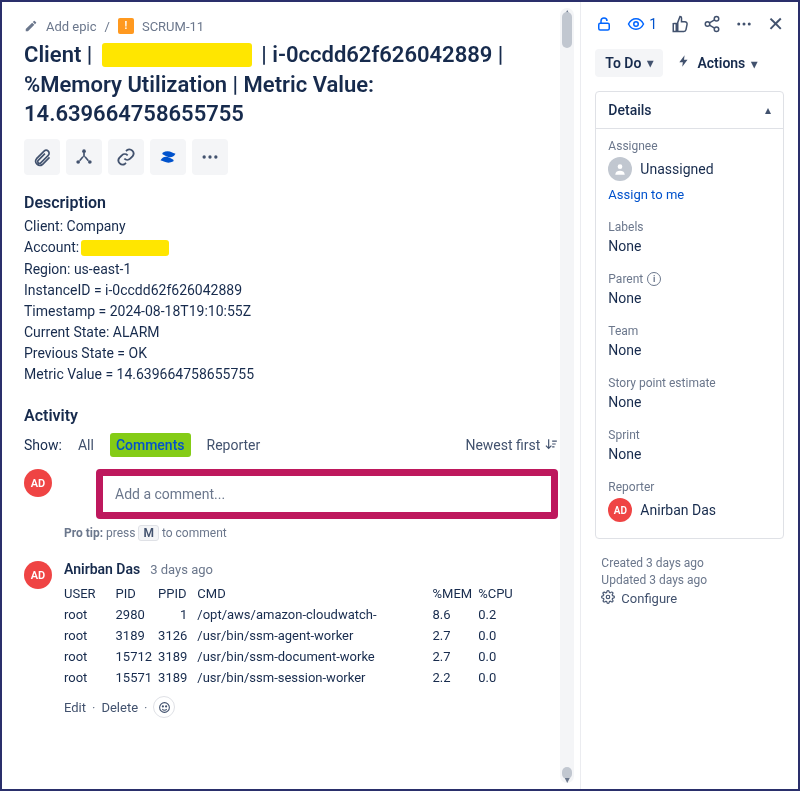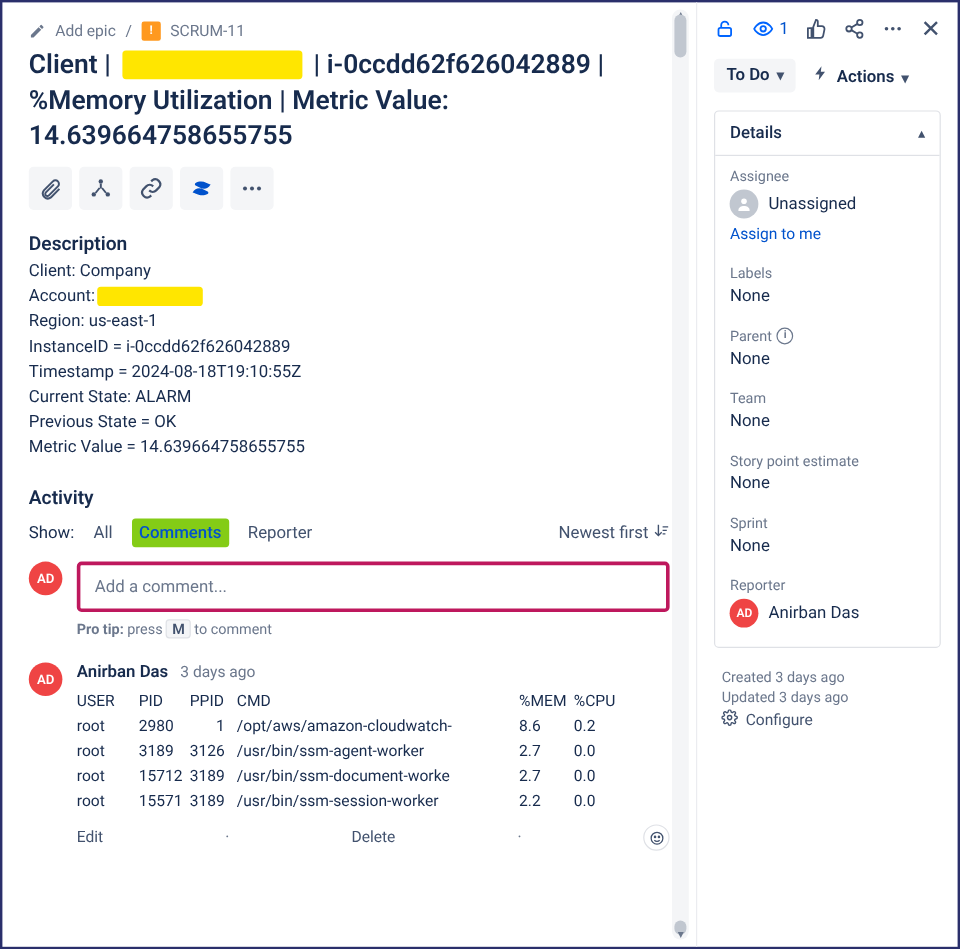--- a/index.html
+++ b/index.html
@@ -91,32 +91,32 @@
   .tabs-left { display:flex; align-items:center; gap:10px; }
   .tabs-left .lbl { color:#172b4d; }
   .tab { padding:4px 6px; border-radius:3px; color:#42526e; }
   .tab.active { background:#84cc16; color:#0052cc; font-weight:500; }
   .newest { color:#42526e; display:flex; align-items:center; gap:4px; font-size:14px; }
   .comment-row { display:flex; gap:12px; align-items:flex-start; margin-bottom:6px; }
   .avatar { width:28px; height:28px; border-radius:50%; background:#ef4444; color:#fff; font-size:11px; font-weight:600; display:flex; align-items:center; justify-content:center; flex:0 0 28px; }
   .avatar.sm { width:24px; height:24px; font-size:10px; flex:0 0 24px; }
   .avatar.grey { background:#c1c7d0; color:#fff; }
   .comment-input {
-    flex:1; border:3px solid #be185d; border-radius:4px; padding:10px 12px; color:#6b778c;
+    flex:1; border:7px solid #be185d; border-radius:4px; padding:10px 12px; color:#6b778c;margin-left:32px;
   }
   .protip { margin-left:40px; font-size:12px; color:#6b778c; margin-bottom:20px; }
   .protip .key { display:inline-block; background:#f4f5f7; border:1px solid #dfe1e6; border-radius:3px; padding:0 4px; font-weight:600; color:#42526e; }
   .comment-body { flex:1; }
   .comment-head { display:flex; gap:10px; align-items:baseline; margin-bottom:6px;}
   .comment-author { font-weight:600; color:#172b4d; }
   .comment-time { font-size:13px; color:#6b778c; }
   .ps-table { font-family: inherit; font-size:13px; color:#172b4d; border-collapse:collapse; }
   .ps-table td { padding:3px 6px 3px 0; white-space:nowrap; }
   .ps-table .cmd { max-width:210px; overflow:hidden; text-overflow:clip; }
-  .comment-actions { margin-top:8px; font-size:13px; color:#42526e; display:flex; gap:6px; align-items:center;justify-content:space-between;}
+  .comment-actions { margin-top:8px; font-size:13px; color:#42526e; display:flex; gap:6px; align-items:center;}
   .comment-actions .dot { color:#6b778c; }
   .react-btn { width:22px; height:22px; border-radius:50%; border:1px solid #dfe1e6; display:inline-flex; align-items:center; justify-content:center; font-size:12px; color:#42526e; }
 
   
   .side-top {
     display:flex; align-items:center; justify-content:flex-end; gap:14px;
     padding: 10px 14px 4px 14px;
   }
   .side-top .icon { color:#42526e; font-size:16px; display:inline-flex; align-items:center; }
   .side-top .watch { color:#0052cc; display:flex; align-items:center; gap:4px; }

